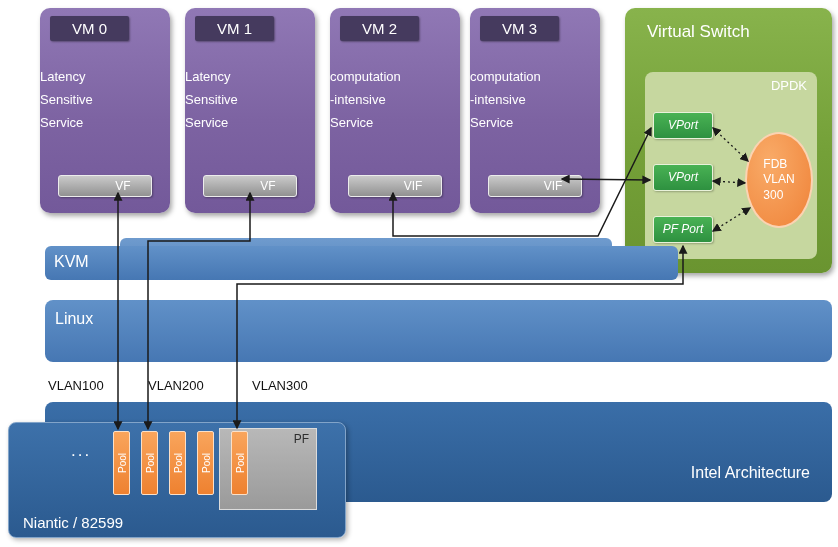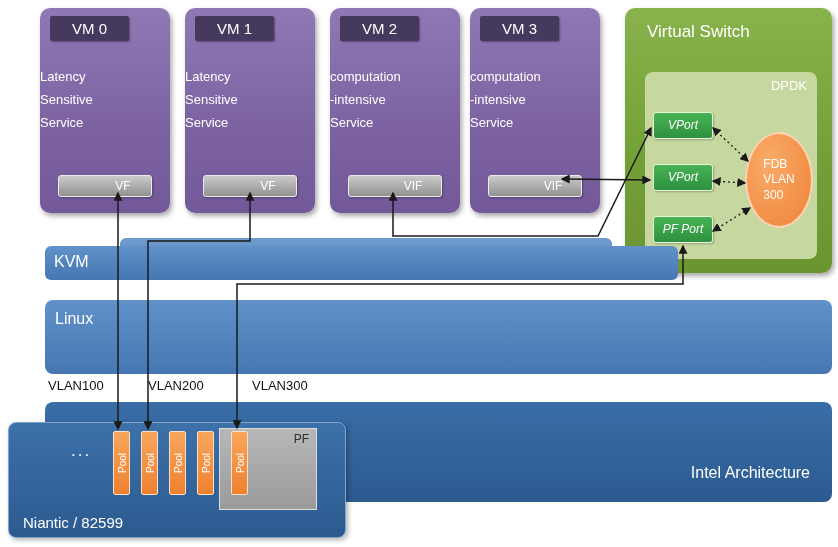--- a/index.html
+++ b/index.html
@@ -57,21 +57,21 @@
   .kvm-back{
     position:absolute;left:120px;top:238px;width:492px;height:30px;border-radius:6px;
     background:linear-gradient(180deg,#6f9bce,#5a89c0);
   }
   .kvm{
     position:absolute;left:45px;top:246px;width:633px;height:34px;border-radius:6px;
     background:linear-gradient(180deg,#6191c8,#4677b3);
     color:#fff;font-size:16px;padding:7px 0 0 9px;box-sizing:border-box;
   }
   .linux{
-    position:absolute;left:45px;top:300px;width:787px;height:74px;border-radius:8px;
+    position:absolute;left:45px;top:300px;width:787px;height:62px;border-radius:8px;
     background:linear-gradient(180deg,#6191c8,#4677b3);
     color:#fff;font-size:16px;padding:10px 0 0 10px;box-sizing:border-box;
   }
   .intel{
     position:absolute;left:45px;top:402px;width:787px;height:100px;border-radius:8px;
     background:linear-gradient(180deg,#3a6ea8,#2b5a8f);
   }
   .intel-label{position:absolute;right:22px;top:62px;color:#fff;font-size:16px;}
   .vlan{position:absolute;top:378px;font-size:13px;color:#111;}
   .vlan1{left:48px}.vlan2{left:148px}.vlan3{left:252px}

